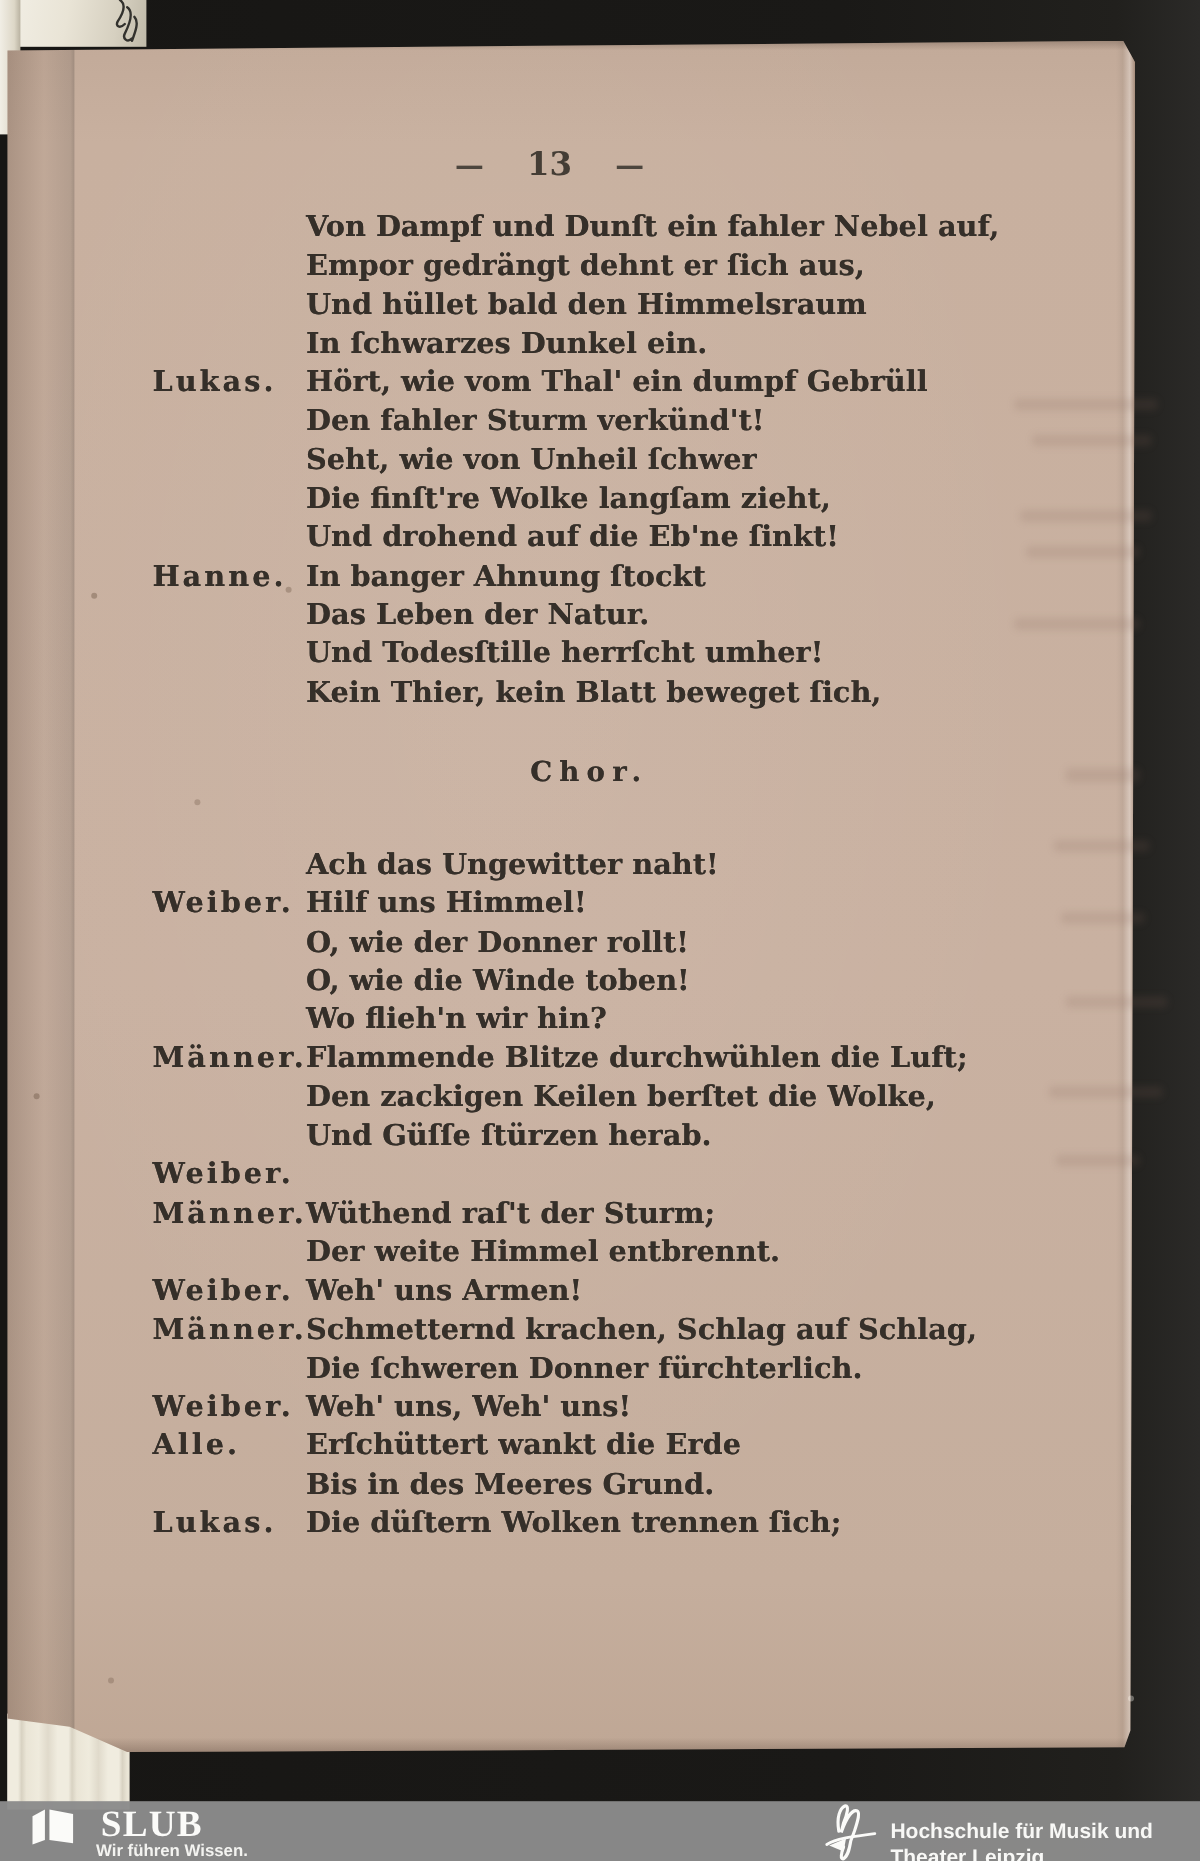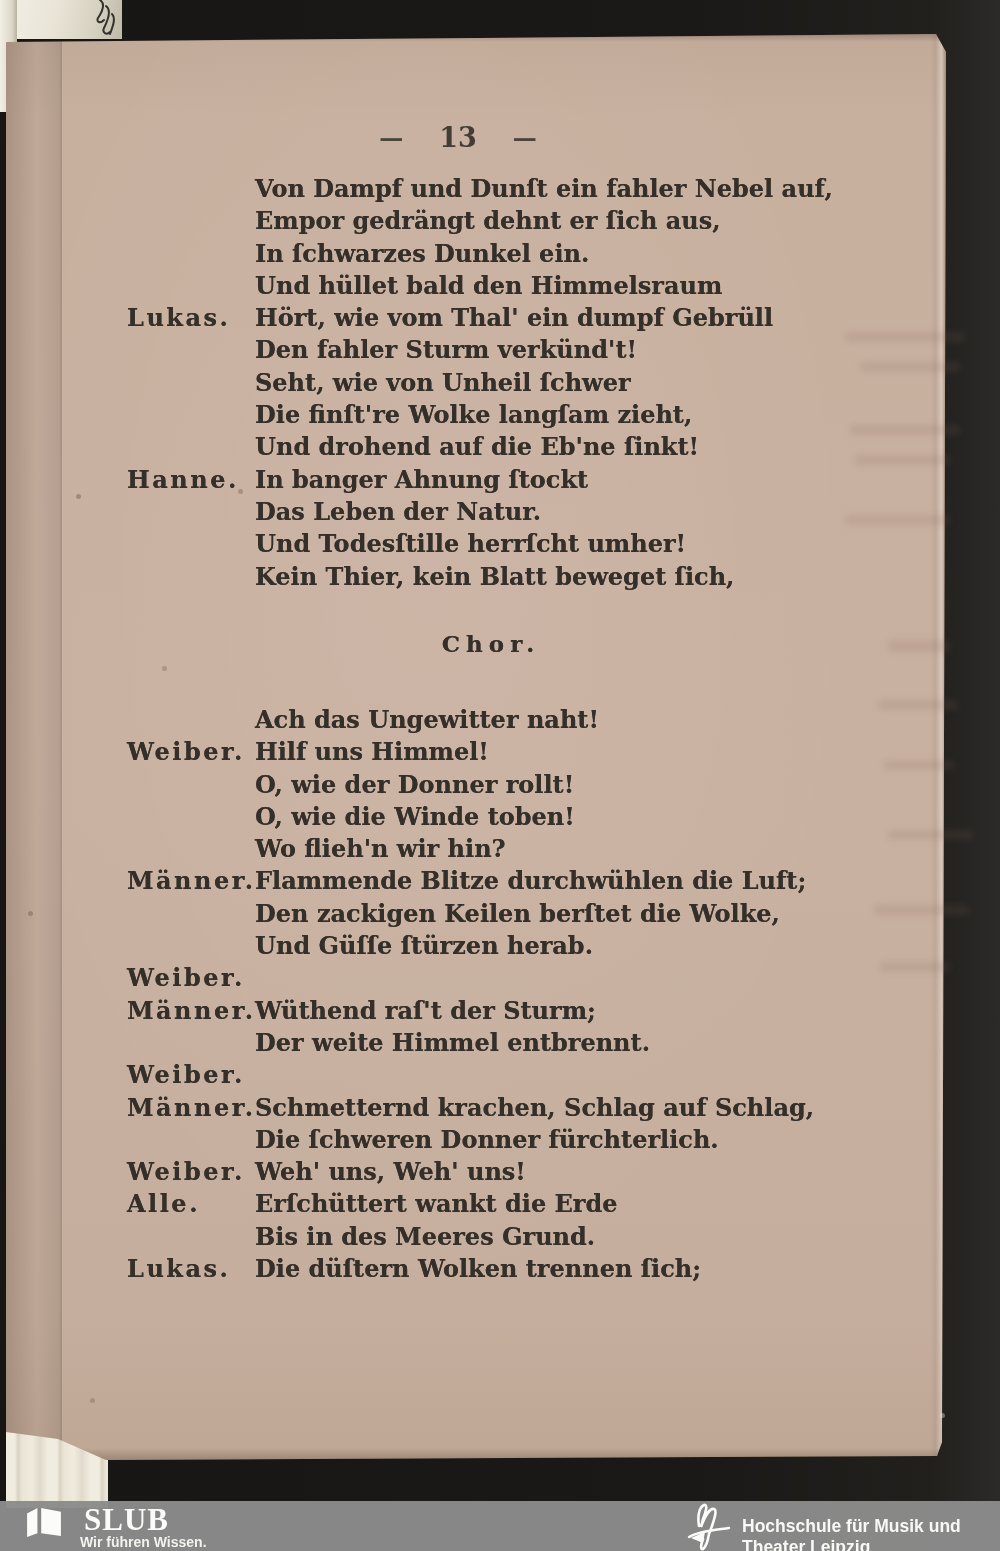--- a/index.html
+++ b/index.html
@@ -100,25 +100,25 @@
       <div class="line">
         <span class="speaker"></span>
         <span class="verse">Von Dampf und Dunſt ein fahler Nebel auf,</span>
       </div>
       <div class="line">
         <span class="speaker"></span>
         <span class="verse">Empor gedrängt dehnt er ſich aus,</span>
       </div>
       <div class="line">
         <span class="speaker"></span>
+        <span class="verse">Und hüllet bald den Himmelsraum</span>
+      </div>
+      <div class="line">
+        <span class="speaker"></span>
         <span class="verse">In ſchwarzes Dunkel ein.</span>
-      </div>
-      <div class="line">
-        <span class="speaker"></span>
-        <span class="verse">Und hüllet bald den Himmelsraum</span>
       </div>
       <div class="line">
         <span class="speaker">Lukas.</span>
         <span class="verse">Hört, wie vom Thal' ein dumpf Gebrüll</span>
       </div>
       <div class="line">
         <span class="speaker"></span>
         <span class="verse">Den fahler Sturm verkünd't!</span>
       </div>
       <div class="line">
@@ -190,20 +190,21 @@
       <div class="line">
         <span class="speaker">Männer.</span>
         <span class="verse">Wüthend raſ't der Sturm;</span>
       </div>
       <div class="line">
         <span class="speaker"></span>
         <span class="verse">Der weite Himmel entbrennt.</span>
       </div>
       <div class="line">
         <span class="speaker">Weiber.</span>
+        <span class="verse">Weh' uns Armen!</span>
       </div>
       <div class="line">
         <span class="speaker">Männer.</span>
         <span class="verse">Schmetternd krachen, Schlag auf Schlag,</span>
       </div>
       <div class="line">
         <span class="speaker"></span>
         <span class="verse">Die ſchweren Donner fürchterlich.</span>
       </div>
       <div class="line">

